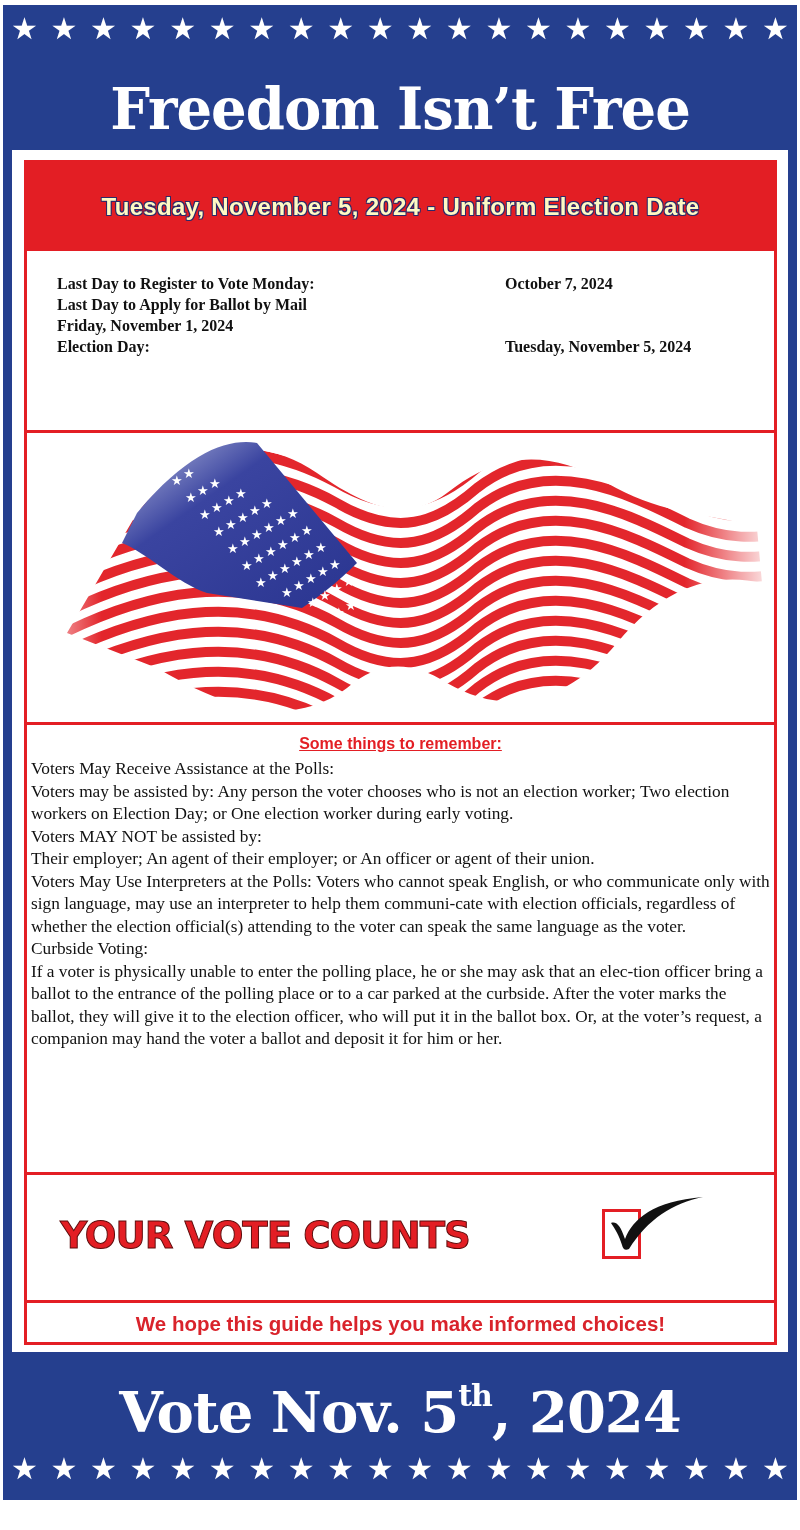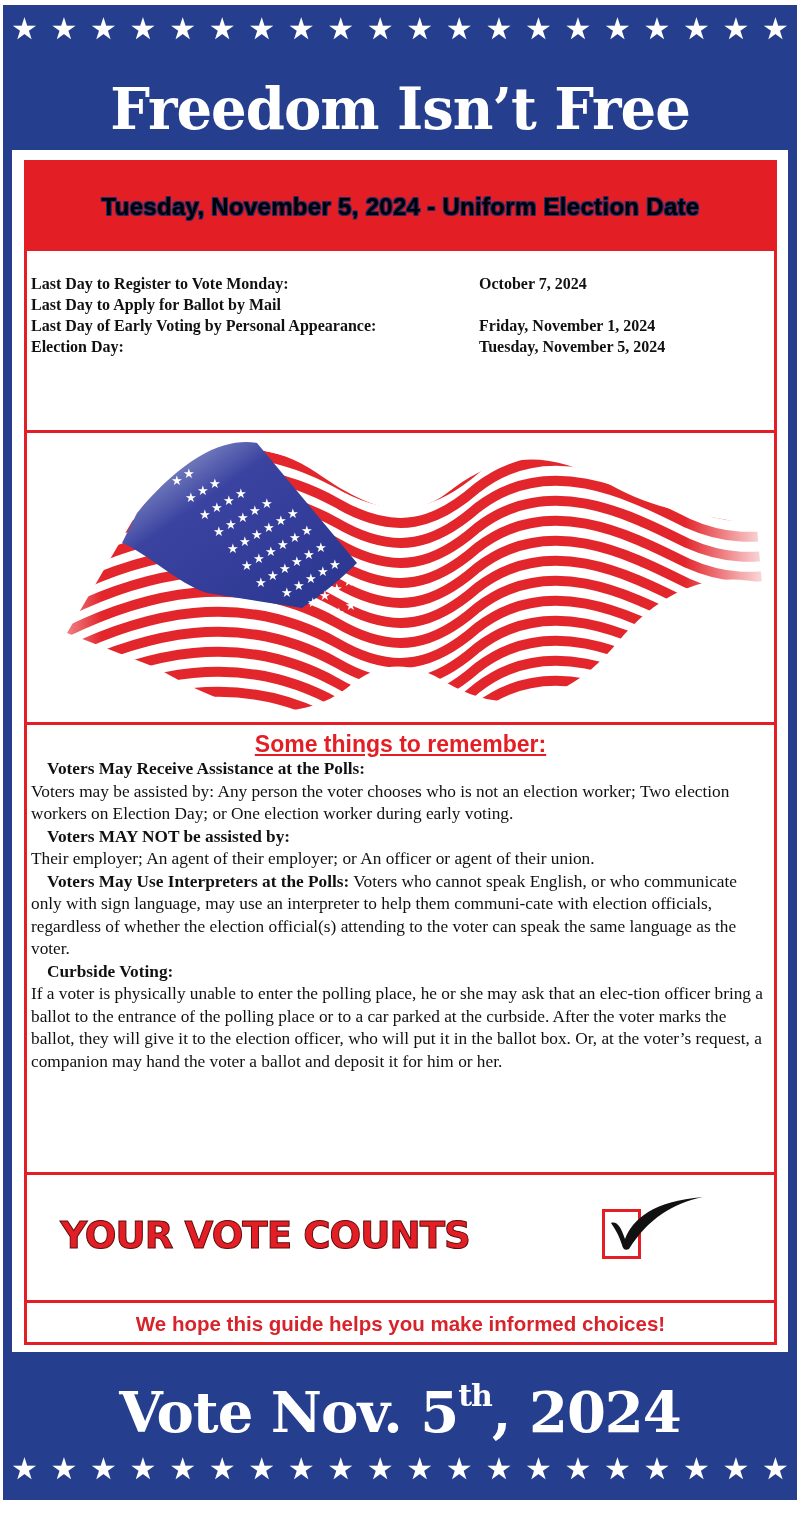--- a/index.html
+++ b/index.html
@@ -8,30 +8,30 @@
   .stars{position:absolute;left:8px;right:8px;display:flex;justify-content:space-between;color:#fff;font-family:"DejaVu Sans",sans-serif;font-size:30px;line-height:32px;}
   .stars.top{top:8px;}
   .stars.bottom{top:1448px;}
   .title{position:absolute;left:0;right:0;text-align:center;color:#fff;font-family:"DejaVu Serif",serif;font-weight:bold;letter-spacing:-1px;}
   .title.top{top:68px;font-size:56px;line-height:70px;transform:scaleY(1.05);}
   .title.bottom{top:1372px;font-size:56px;line-height:70px;}
   .title sup{font-size:30px;vertical-align:26px;line-height:0;}
   .panel{position:absolute;left:9px;top:145px;width:776px;height:1202px;background:#fff;}
   .redbox{position:absolute;left:12px;top:10px;width:753px;height:1185px;border:3px solid #e31e24;box-sizing:border-box;}
   .header{position:absolute;left:0;top:0;right:0;height:88px;background:#e31e24;display:flex;align-items:center;justify-content:center;}
-  .header span{color:#000000;font-family:"Liberation Sans",sans-serif;font-weight:bold;font-size:24px;letter-spacing:0.3px;
+  .header span{color:#fef9c3;font-family:"Liberation Sans",sans-serif;font-weight:bold;font-size:24px;letter-spacing:0.3px;
      text-shadow:-1px -1px 0 #2a2a6a,1px -1px 0 #2a2a6a,-1px 1px 0 #2a2a6a,1px 1px 0 #2a2a6a;}
   .dates{position:absolute;left:0;right:0;top:88px;height:182px;border-bottom:3px solid #e31e24;box-sizing:border-box;}
   .dates-table{position:absolute;left:4px;top:22px;font-weight:bold;font-size:16px;line-height:21px;color:#111;}
-  .drow{display:flex;}
+  .drow{display:flex;margin-left:26px;}
   .drow .lbl{width:448px;}
   .flag{position:absolute;left:0;right:0;top:270px;height:292px;border-bottom:3px solid #e31e24;box-sizing:border-box;overflow:hidden;}
   .tips{position:absolute;left:0;right:0;top:562px;height:450px;border-bottom:3px solid #e31e24;box-sizing:border-box;padding:6px 4px 0 4px;color:#111;font-size:17.3px;line-height:22.5px;}
-  .tips-title{text-align:center;color:#e31e24;font-family:"Liberation Sans",sans-serif;font-weight:bold;font-size:23px;text-decoration:underline;line-height:26px;margin-bottom:1px;}
-  .tips b{font-weight:bold;margin-left:16px;}
+  .tips-title{text-align:center;color:#e31e24;font-family:"Liberation Sans",sans-serif;font-weight:bold;font-size:16px;text-decoration:underline;line-height:26px;margin-bottom:1px;}
+  .tips b{font-weight:normal;}
   .vote{position:absolute;left:0;right:0;top:1012px;height:128px;border-bottom:3px solid #e31e24;box-sizing:border-box;}
   .vote-text{position:absolute;left:29px;top:38px;font-family:"DejaVu Sans",sans-serif;font-weight:bold;font-size:38px;letter-spacing:-1px;color:#e31e24;-webkit-text-stroke:1px #5a0a0a;transform:scaleX(0.98);}
   .checkbox{position:absolute;left:575px;top:34px;width:33px;height:44px;border:3px solid #e31e24;}
   .checkmark{position:absolute;left:576px;top:18px;}
   .footer{position:absolute;left:0;right:0;top:1140px;height:42px;display:flex;align-items:center;justify-content:center;border-radius:16px;}
   .footer span{color:#d9232b;font-family:"Liberation Sans",sans-serif;font-weight:bold;font-size:20.5px;}
 </style>
 </head>
 <body>
 
@@ -70,21 +70,20 @@
         <div class="dates-table" id="dates-table">
             <div class="drow">
               <span class="lbl">Last Day to Register to Vote Monday:</span>
               <span>October 7, 2024</span>
             </div>
             <div class="drow">
               <span class="lbl">Last Day to Apply for Ballot by Mail</span>
               <span></span>
             </div>
             <div class="drow">
-              <span class="lbl">Last Day of Early Voting by Personal Appearance:</span>
               <span>Friday, November 1, 2024</span>
             </div>
             <div class="drow">
               <span class="lbl">Election Day:</span>
               <span>Tuesday, November 5, 2024</span>
             </div>
           </div>
       </div>
 
       <div class="flag">

